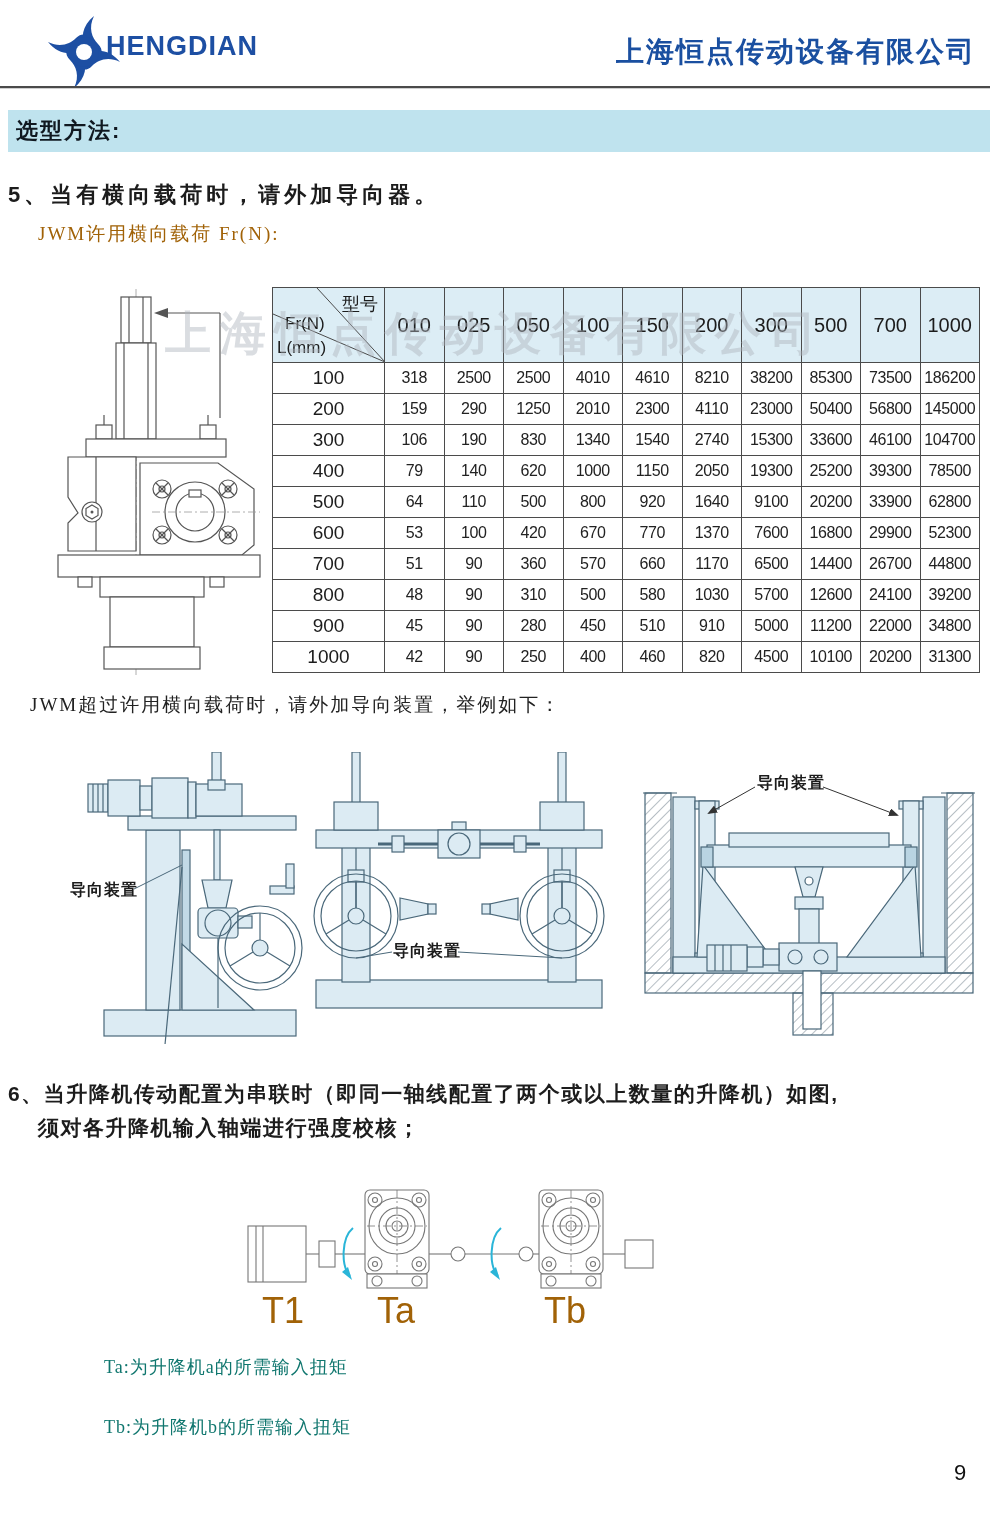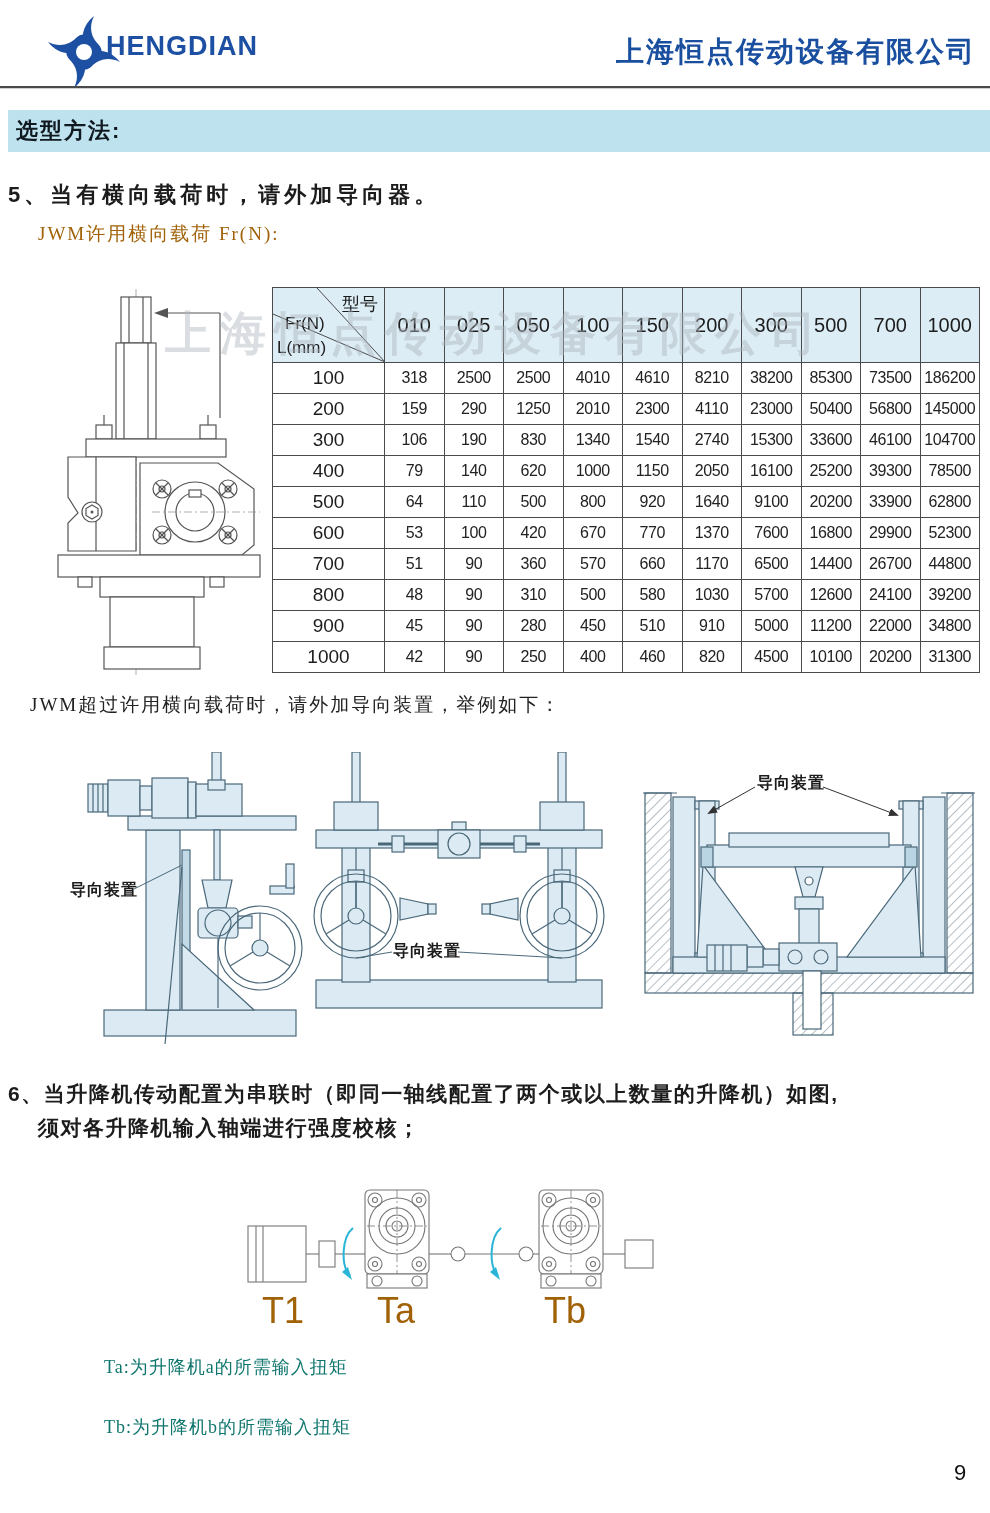--- a/index.html
+++ b/index.html
@@ -210,21 +210,21 @@
           <td>104700</td>
         </tr>
         <tr>
           <th>400</th>
           <td>79</td>
           <td>140</td>
           <td>620</td>
           <td>1000</td>
           <td>1150</td>
           <td>2050</td>
-          <td>16100</td>
+          <td>19300</td>
           <td>25200</td>
           <td>39300</td>
           <td>78500</td>
         </tr>
         <tr>
           <th>500</th>
           <td>64</td>
           <td>110</td>
           <td>500</td>
           <td>800</td>

